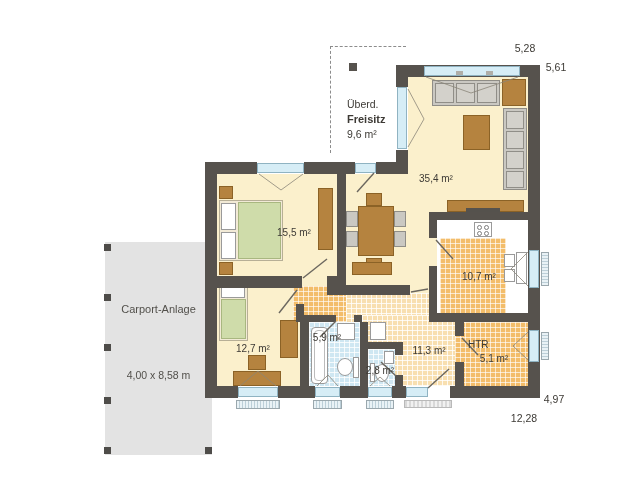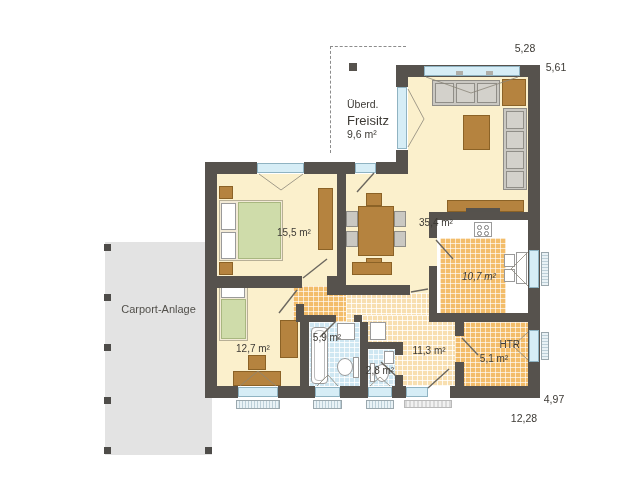--- a/index.html
+++ b/index.html
@@ -50,20 +50,21 @@
 <div id="canvas">
 
   <div class="carport" style="left:105px;top:242px;width:107px;height:213px;"></div>
   <div class="post" style="left:104px;top:244px;"></div>
   <div class="post" style="left:104px;top:294px;"></div>
   <div class="post" style="left:104px;top:344px;"></div>
   <div class="post" style="left:104px;top:397px;"></div>
   <div class="post" style="left:104px;top:447px;"></div>
   <div class="post" style="left:205px;top:447px;"></div>
   <div class="label" style="left:105px;top:303px;width:107px;text-align:center;font-size:11px;color:#52504b;">Carport-Anlage</div>
+  <div class="label" style="left:105px;top:369px;width:107px;text-align:center;font-size:10.5px;color:#52504b;">4,00 x 8,58 m</div>
 
   <div class="dash-h" style="left:330px;top:46px;width:76px;"></div>
   <div class="dash-v" style="left:330px;top:46px;height:107px;"></div>
   <div class="abs" style="left:349px;top:63px;width:8px;height:8px;background:#56524d;"></div>
 
   <div class="floor-cream" style="left:408px;top:77px;width:120px;height:97px;"></div>
   <div class="floor-cream" style="left:217px;top:174px;width:311px;height:212px;"></div>
   <div class="tile-o" style="left:293px;top:286px;width:53px;height:36px;"></div>
   <div class="tile-ol" style="left:346px;top:293px;width:83px;height:29px;"></div>
   <div class="tile-ol" style="left:362px;top:315px;width:95px;height:71px;"></div>
@@ -204,32 +205,32 @@
       <path d="M408,89 L424,119 M408,147 L424,119"></path>
       <path d="M426,77 L471,93 M518,77 L471,93"></path>
       <path d="M528,252 L511,269 M528,286 L511,269"></path>
       <path d="M528,332 L513,346 M528,360 L513,346"></path>
       <path d="M240,386 L258,371 M276,386 L258,371"></path>
       <path d="M317,386 L328,375 M338,386 L328,375"></path>
       <path d="M370,386 L380,377 M390,386 L380,377"></path>
     </g>
   </svg>
 
-  <div class="label" style="left:410px;top:173px;width:52px;text-align:center;margin-top:44px;">35,4 m²</div>
+  <div class="label" style="left:410px;top:173px;width:52px;text-align:center;">35,4 m²</div>
   <div class="label" style="left:268px;top:227px;width:52px;text-align:center;">15,5 m²</div>
-  <div class="label" style="left:453px;top:271px;width:52px;text-align:center;font-style:italic;">10,7 m²</div>
+  <div class="label" style="left:453px;top:271px;width:52px;text-align:center;">10,7 m²</div>
   <div class="label" style="left:227px;top:343px;width:52px;text-align:center;">12,7 m²</div>
   <div class="label" style="left:305px;top:332px;width:44px;text-align:center;">5,9 m²</div>
   <div class="label" style="left:358px;top:365px;width:44px;text-align:center;">2,8 m²</div>
   <div class="label" style="left:403px;top:345px;width:52px;text-align:center;">11,3 m²</div>
-  <div class="label" style="left:468px;top:339px;width:52px;text-align:right;">HTR</div>
+  <div class="label" style="left:468px;top:339px;width:52px;text-align:left;">HTR</div>
   <div class="label" style="left:468px;top:353px;width:52px;text-align:center;">5,1 m²</div>
 
   <div class="label" style="left:347px;top:98px;font-size:10.5px;">Überd.</div>
-  <div class="label" style="left:347px;top:113px;font-size:13px;">Freisitz</div>
+  <div class="label" style="left:347px;top:113px;font-size:11px;font-weight:bold;">Freisitz</div>
   <div class="label" style="left:347px;top:128px;font-size:10.5px;">9,6 m²</div>
 
   <div class="dim" style="left:510px;top:42px;width:30px;">5,28</div>
   <div class="dim" style="left:541px;top:61px;width:30px;">5,61</div>
   <div class="dim" style="left:539px;top:393px;width:30px;">4,97</div>
   <div class="dim" style="left:506px;top:412px;width:36px;">12,28</div>
 
 </div>
 
 </body></html>

